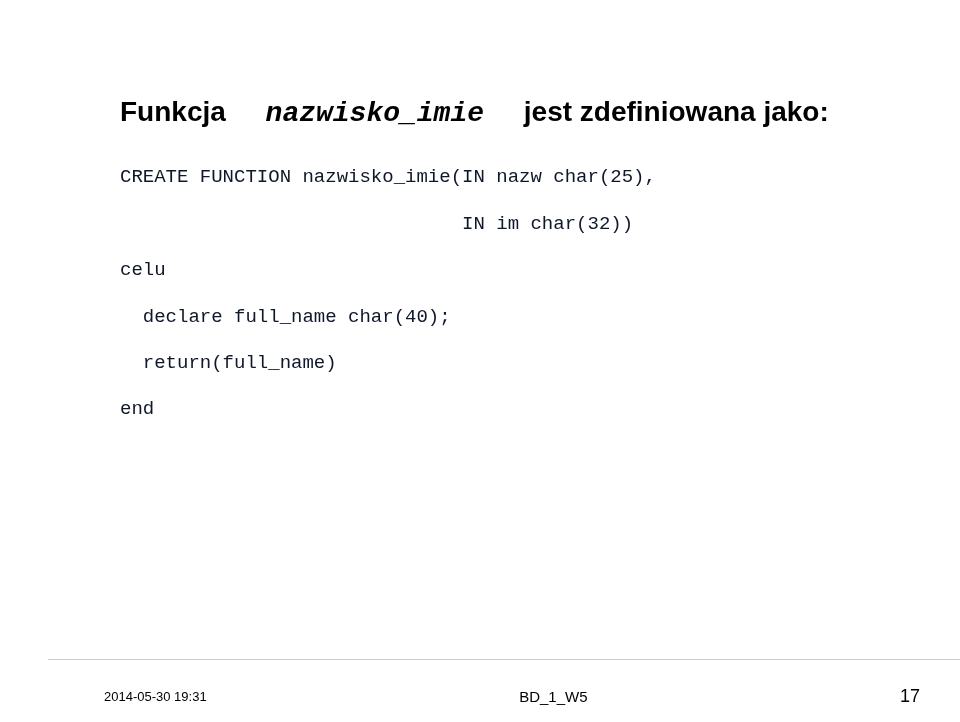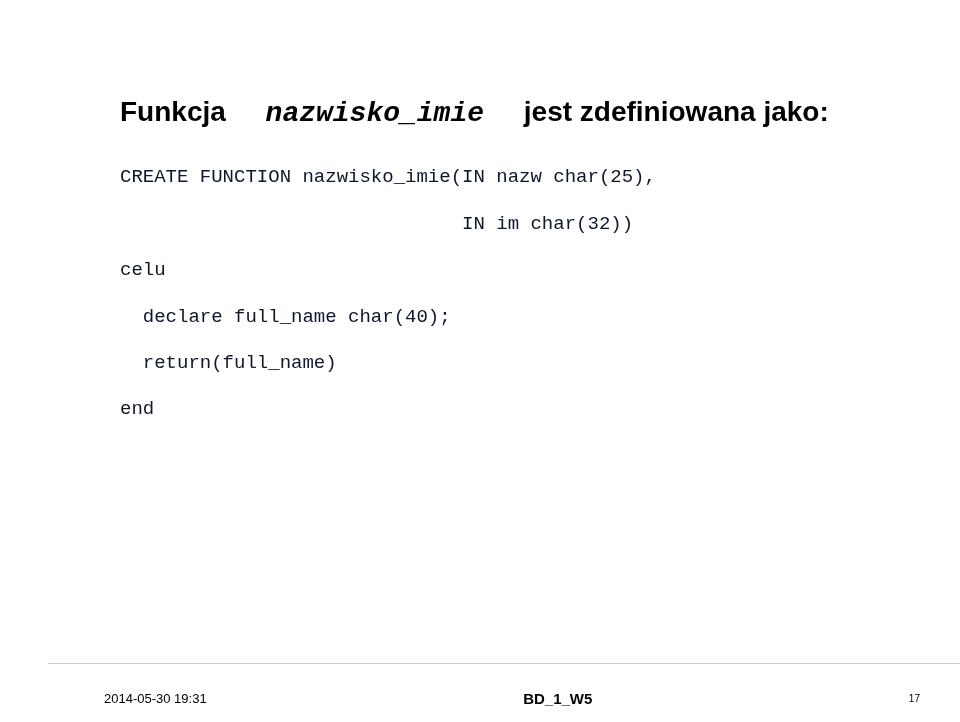--- a/index.html
+++ b/index.html
@@ -74,25 +74,25 @@
       border-top: 1px solid #cccccc;
       padding-top: 10px;
     }
 
     .footer-left {
       font-size: 13px;
     }
 
     .footer-center {
       font-size: 15px;
-      font-weight: bold;
+      font-weight: normal;
     }
 
     .footer-right {
-      font-size: 10px;
+      font-size: 18px;
     }
   </style>
 </head>
 <body>
 
 <div class="main-content">
 
   <div class="title-line">
     <span class="normal-text">Funkcja </span><span class="italic-code">nazwisko_imie</span><span class="normal-text"> jest zdefiniowana jako:</span>
   </div>

